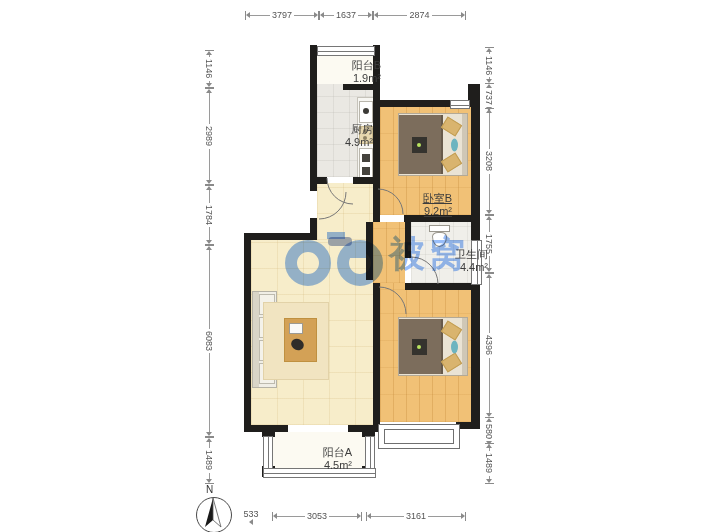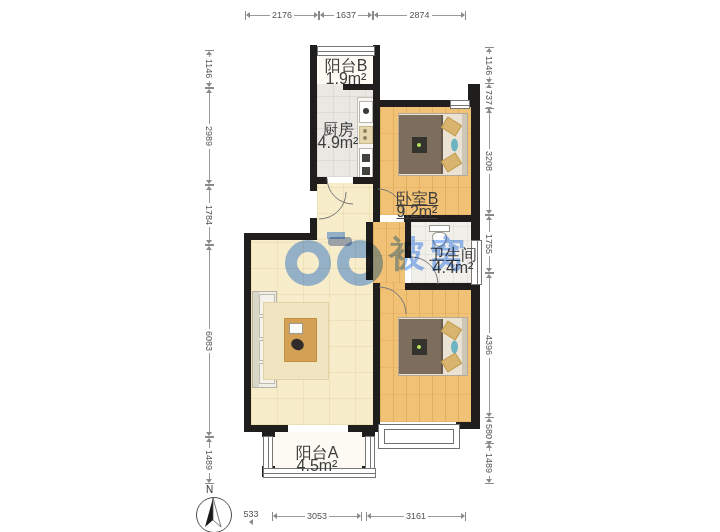--- a/index.html
+++ b/index.html
@@ -32,22 +32,22 @@
   .fur{position:absolute;box-sizing:border-box;z-index:2;}
   .bed{background:#eae3d4;border:1px solid #b3a996;}
   .bed .head{position:absolute;right:0;top:0;width:5px;height:100%;background:#cfc7b6;}
   .bed .blanket{position:absolute;left:0;top:1px;bottom:1px;width:42px;background:#7c6d5c;border-right:2px solid #675a4b;}
   .bed .p1{position:absolute;right:7px;top:6px;width:15px;height:11px;background:#d9b46e;border:1px solid #c09c52;transform:rotate(32deg);}
   .bed .p2{position:absolute;right:7px;bottom:6px;width:15px;height:11px;background:#d9b46e;border:1px solid #c09c52;transform:rotate(-32deg);}
   .bed .teal{position:absolute;right:9px;top:50%;width:7px;height:13px;background:#6db4c0;border-radius:50%;transform:translateY(-50%);}
   .bed .dev{position:absolute;left:13px;top:50%;transform:translateY(-50%);width:15px;height:16px;background:#35332e;}
   .bed .dev:after{content:"";position:absolute;left:5px;top:6px;width:4px;height:4px;border-radius:50%;background:#b8e35f;}
   
-  .room-label{position:absolute;width:70px;margin-left:-35px;text-align:center;color:#3d3d3d;
-    font-size:16px;line-height:13px;z-index:6;white-space:nowrap;}
+  .room-label{position:absolute;width:70px;margin-left:-35px;text-align:right;color:#3d3d3d;
+    font-size:11px;line-height:13px;z-index:6;white-space:nowrap;}
   
   .dim-h{position:absolute;display:flex;align-items:center;height:14px;font-size:9px;color:#555;z-index:6;}
   .dim-h .tick{width:1px;height:9px;background:#8a8a8a;}
   .dim-h .ln{flex:1;height:1px;background:#9a9a9a;}
   .dim-h .al{width:0;height:0;border:3px solid transparent;border-left:0;border-right:4px solid #8a8a8a;}
   .dim-h .ar{width:0;height:0;border:3px solid transparent;border-right:0;border-left:4px solid #8a8a8a;}
   .dim-h b,.dim-v b{font-weight:400;padding:0 2px;white-space:nowrap;}
   .dim-v{position:absolute;display:flex;flex-direction:column;align-items:center;width:14px;font-size:9px;color:#555;z-index:6;}
   .dim-v .tick{height:1px;width:9px;background:#8a8a8a;}
   .dim-v .ln{flex:1;width:1px;background:#9a9a9a;}
@@ -195,21 +195,21 @@
   </div>
   <div class="room-label" style="left:317px;top:446px;">
     <div>阳台A</div>
     <div>4.5m²</div>
   </div>
 
   <div class="dim-h" style="left:245px;top:8px;width:74px;">
     <i class="tick"></i>
       <i class="al"></i>
       <i class="ln"></i>
-      <b>2176</b>
+      <b>3797</b>
       <i class="ln"></i>
       <i class="ar"></i>
       <i class="tick"></i>
   </div>
   <div class="dim-h" style="left:319px;top:8px;width:54px;">
     <i class="tick"></i>
       <i class="al"></i>
       <i class="ln"></i>
       <b>1637</b>
       <i class="ln"></i>

